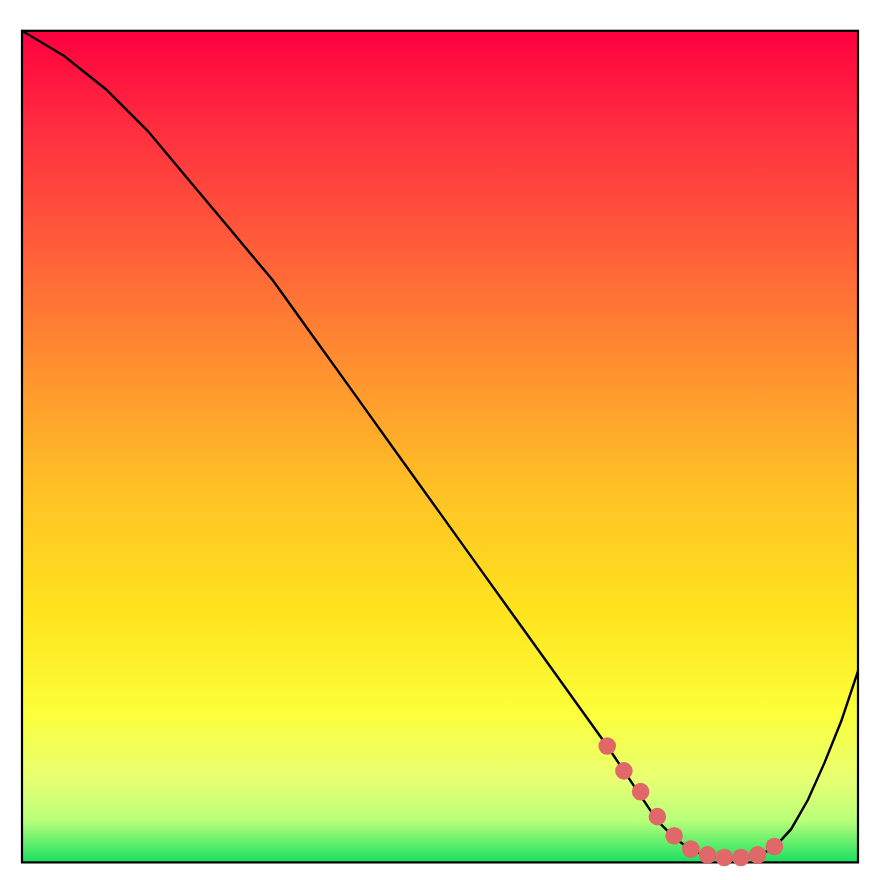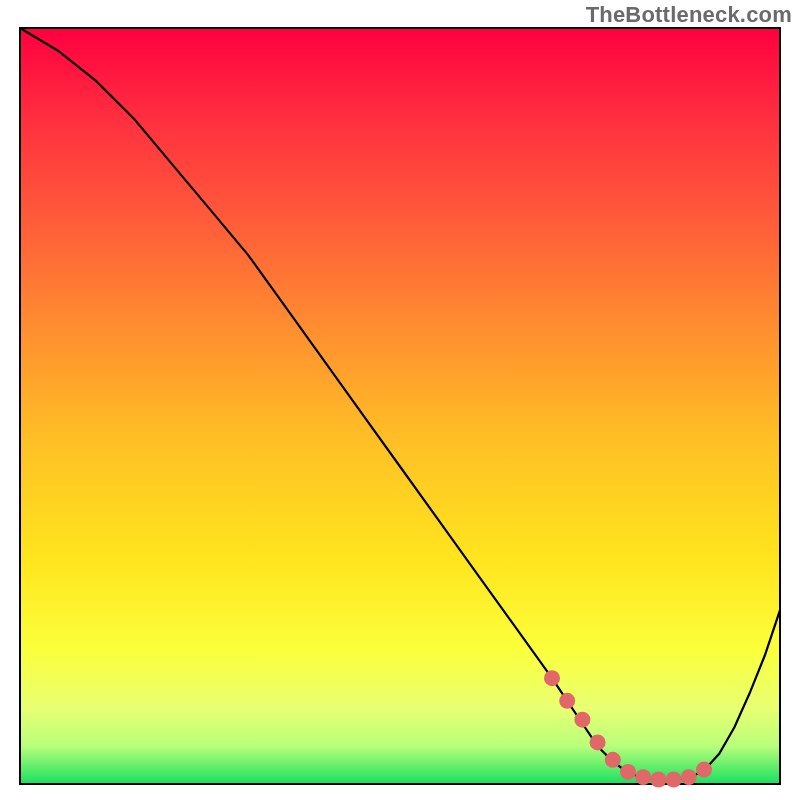--- a/index.html
+++ b/index.html
@@ -30,21 +30,20 @@
     left: 0;
     top: 0;
     width: 800px;
     height: 800px;
   }
 </style>
 </head>
 <body>
 <div class="container">
 
-  <div class="watermark">TheBottleneck.com</div>
 
   <svg class="chart" viewBox="0 0 800 800">
     <defs>
       <linearGradient id="bgGrad" x1="0" y1="0" x2="0" y2="1">
         <stop id="g0" offset="0%" stop-color="#ff0040"></stop>
         <stop id="g1" offset="12%" stop-color="#ff2f3f"></stop>
         <stop id="g2" offset="25%" stop-color="#ff5a3a"></stop>
         <stop id="g3" offset="40%" stop-color="#ff8f30"></stop>
         <stop id="g4" offset="55%" stop-color="#ffc125"></stop>
         <stop id="g5" offset="70%" stop-color="#ffe41e"></stop>

